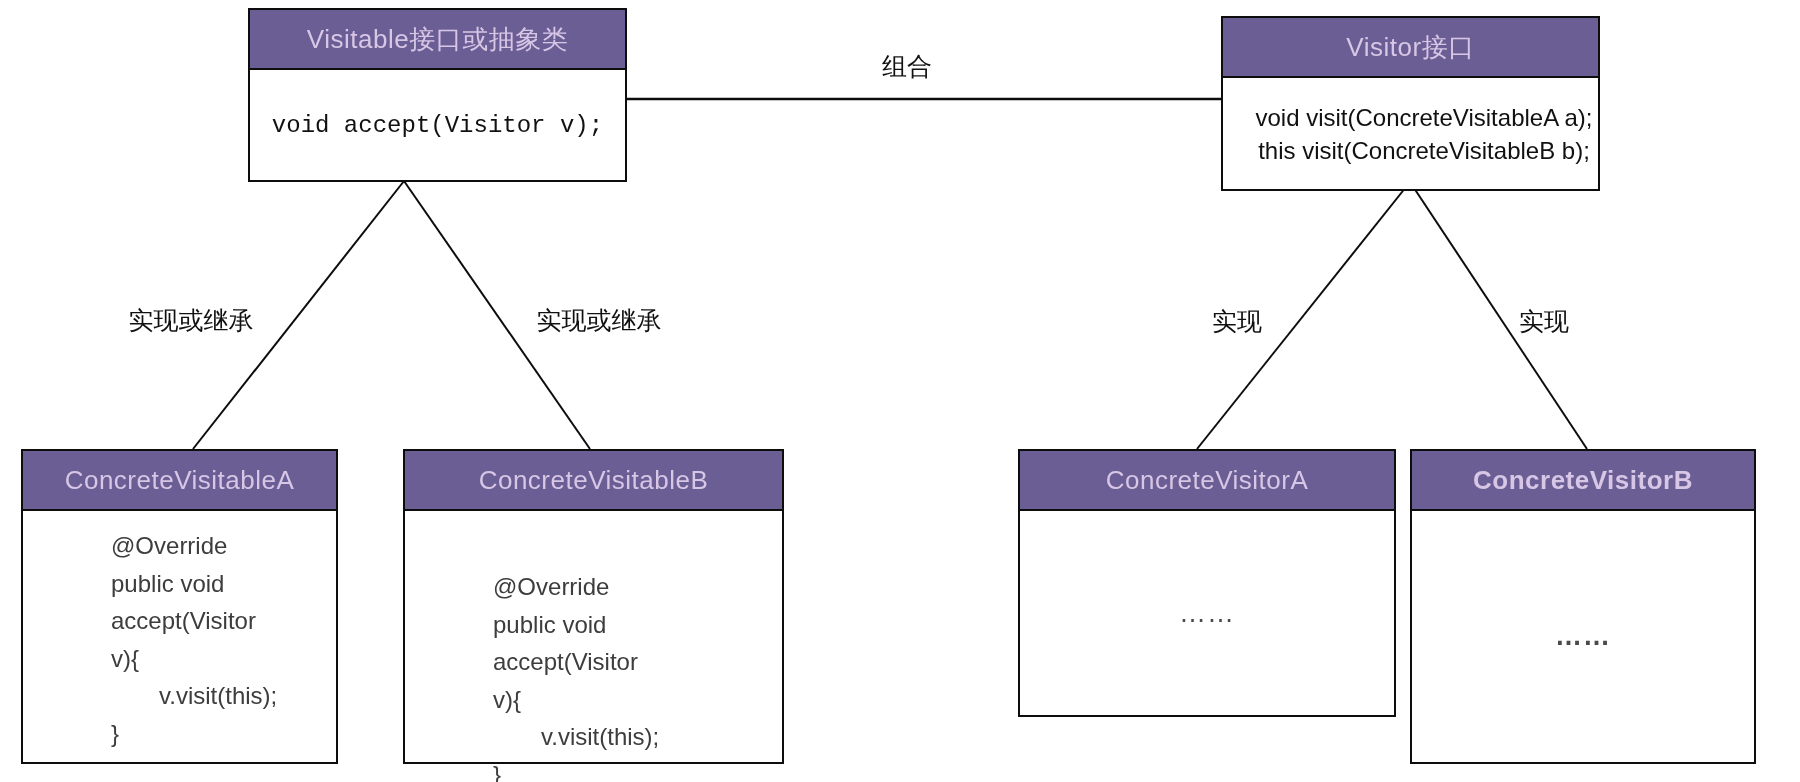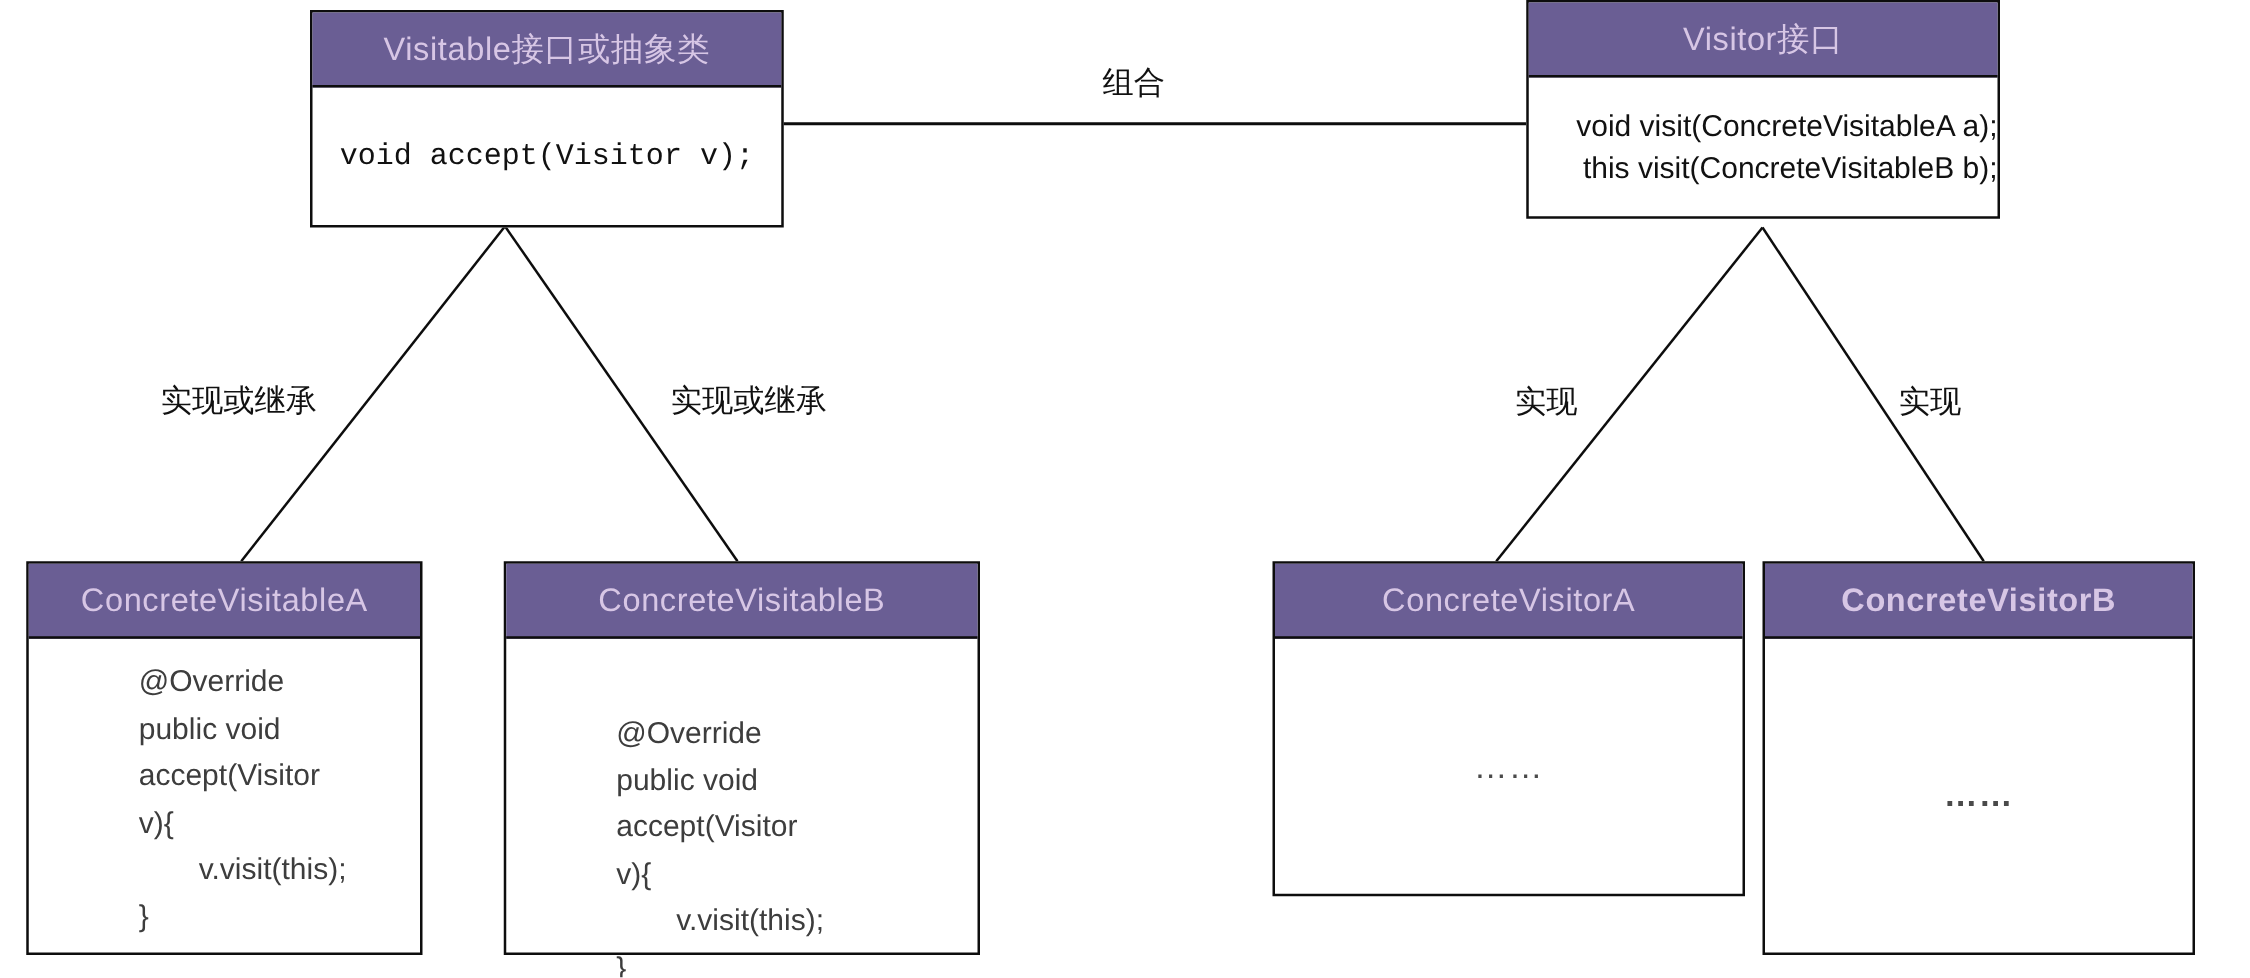--- a/index.html
+++ b/index.html
@@ -54,21 +54,21 @@
   .body-center {
     align-items: center;
     font-family: Liberation Mono, monospace;
   }
   .method-line {
     font-size: 24px;
     line-height: 33px;
     color: #111111;
   }
   .body-left {
-    align-items: flex-end;
+    align-items: center;
     padding-left: 27px;
   }
   .code-block {
     flex: 1 1 auto;
     padding: 16px 0 0 88px;
   }
   .code-line {
     font-size: 24px;
     line-height: 37.5px;
     color: #3d3d3d;
@@ -120,21 +120,21 @@
   <span class="edge-label" style="left:1237px; top:321px;">实现</span>
   <span class="edge-label" style="left:1544px; top:321px;">实现</span>
 
   <div class="cls-box" style="left:214px; top:8px; width:379px; height:174px;margin-left:34px;">
     <div class="cls-header">Visitable接口或抽象类</div>
     <div class="cls-body body-center">
       <div class="method-line">void accept(Visitor v);</div>
     </div>
   </div>
 
-  <div class="cls-box" style="left:1221px; top:0; width:379px; height:175px;">
+  <div class="cls-box" style="left:1221px; top:16px; width:379px; height:175px;">
     <div class="cls-header">Visitor接口</div>
     <div class="cls-body body-left">
       <div class="method-line">void visit(ConcreteVisitableA a);</div>
       <div class="method-line">this visit(ConcreteVisitableB b);</div>
     </div>
   </div>
 
   <div class="cls-box" style="left:21px; top:449px; width:317px; height:315px;">
     <div class="cls-header">ConcreteVisitableA</div>
     <div class="code-block">

